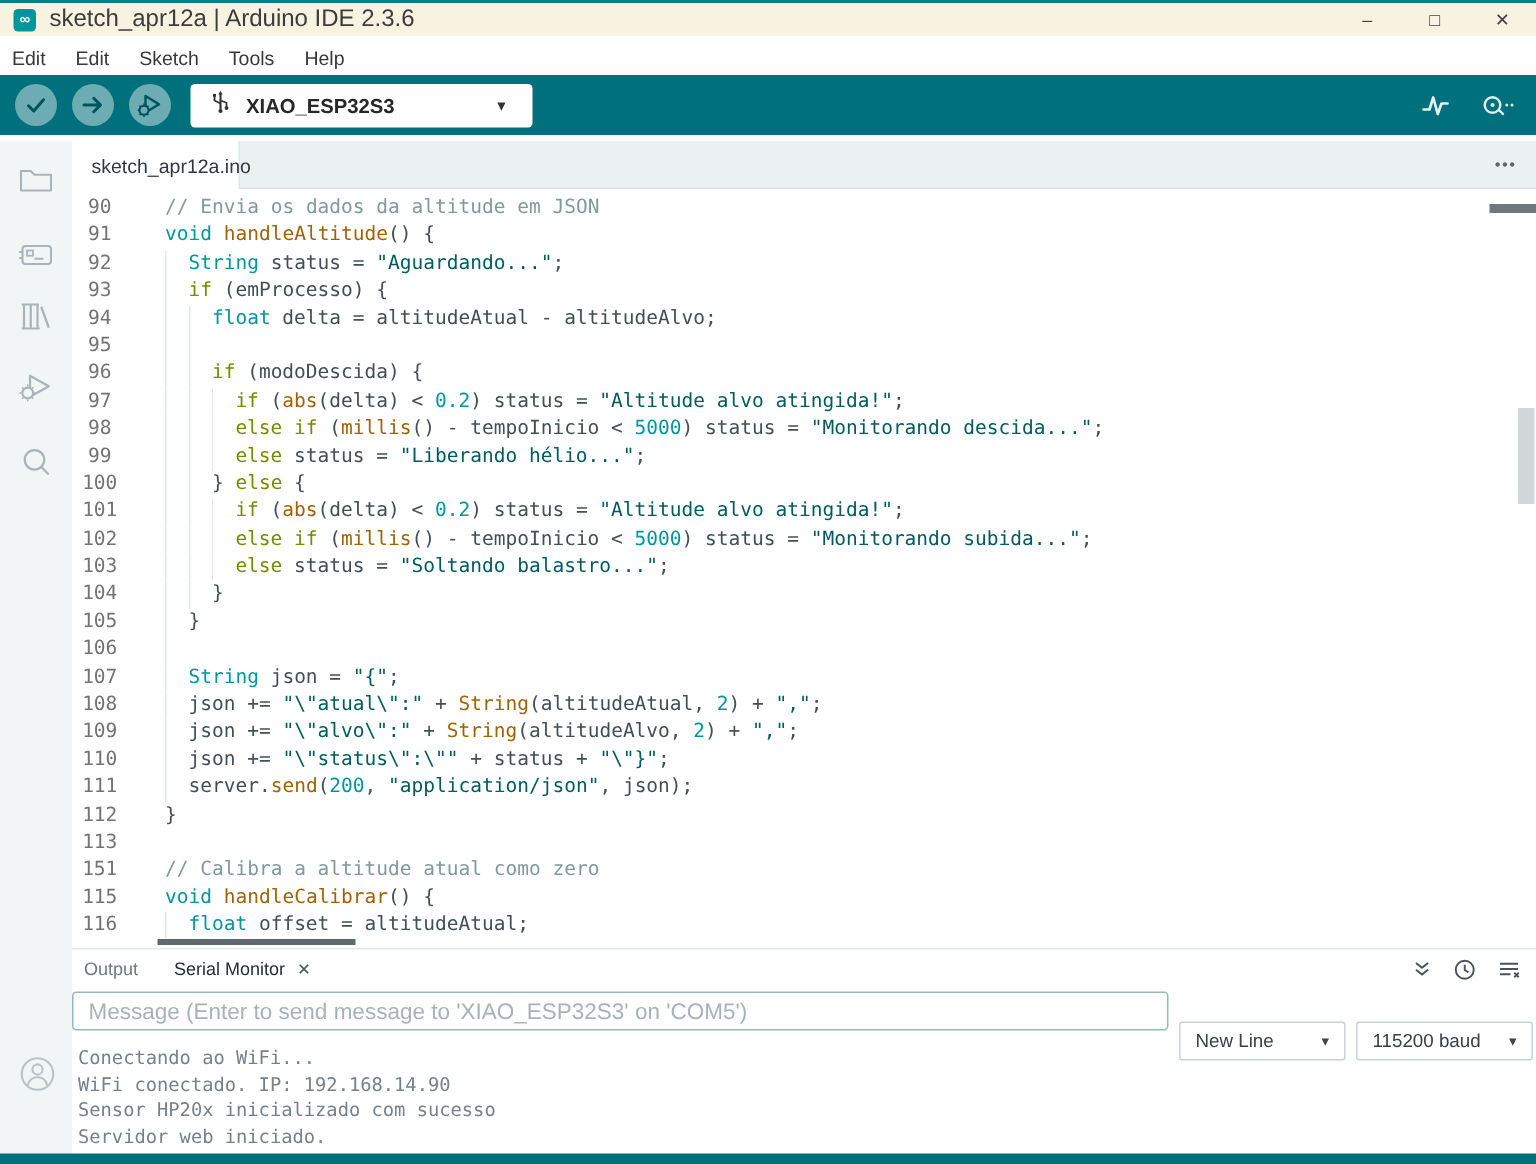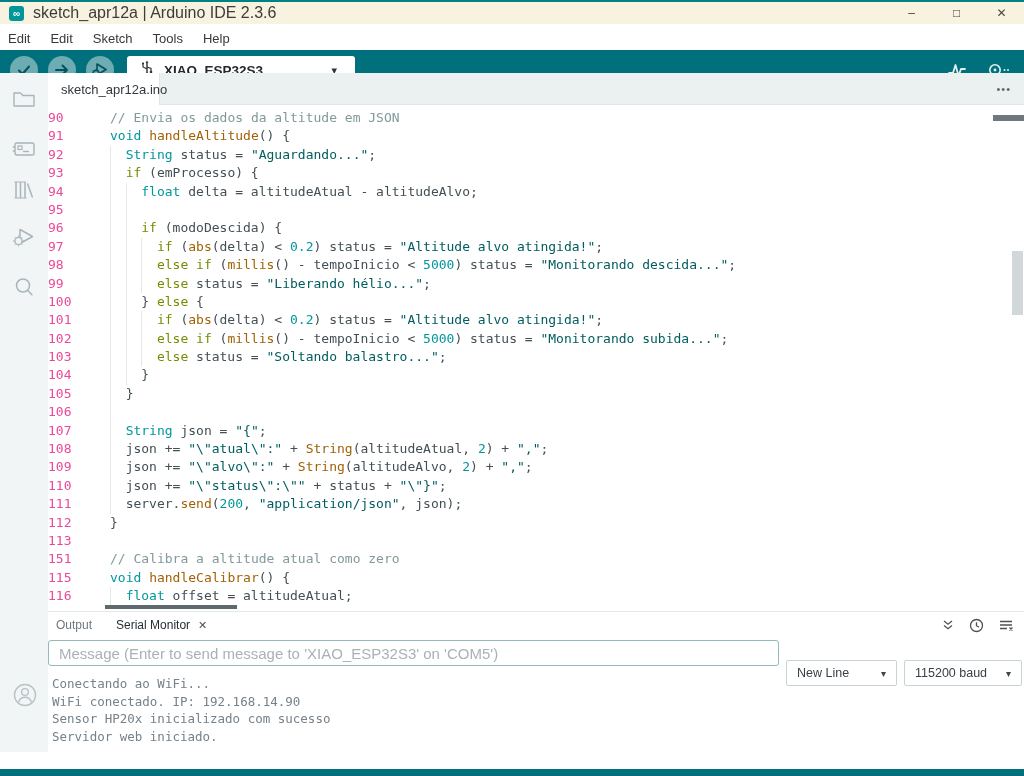--- a/index.html
+++ b/index.html
@@ -33,21 +33,21 @@
   .cbtn svg { display:block; }
   .board-select { margin-left:13px; width:228px; height:29px; background:#fff;
                   border-radius:3px; display:flex; align-items:center; cursor:pointer; }
   .board-select .usb { margin-left:13px; }
   .board-name { margin-left:10px; font-size:13.5px; font-weight:bold; color:#272727; }
   .board-caret { margin-left:auto; margin-right:18px; font-size:11px; color:#333; }
   .tool-right { margin-left:auto; display:flex; align-items:center; gap:18px; margin-right:14px; }
   .tool-right .ticon { cursor:pointer; display:flex; }
 
   
-  .workspace { position:absolute; left:0; top:73px; width:1024px; height:591px; }
+  .workspace { position:absolute; left:0; top:94px; width:1024px; height:591px; }
   .activitybar { position:absolute; left:0; top:0; width:48px; height:679px;
                  background:#f2f5f5; }
   .aicon { position:absolute; left:11px; width:26px; height:26px; cursor:pointer; }
   .main { position:absolute; left:48px; top:0; width:976px; height:679px; }
 
   
   .tabbar { position:absolute; left:0; top:0; width:976px; height:32px;
             background:#ebf0f1; border-bottom:1px solid #e0e6e7; }
   .tab { position:absolute; left:0; top:0; width:112px; height:32px; background:#fff;
          border-right:1px solid #e0e6e7; display:flex; align-items:center;
@@ -55,21 +55,21 @@
   .more-actions { position:absolute; right:13px; top:0; height:32px; display:flex;
                   align-items:center; color:#5d666a; font-size:11px; letter-spacing:1px;
                   cursor:pointer; }
 
   
   .editor { position:absolute; left:0; top:32px; width:976px; height:506px;
             background:#fff; overflow:hidden; }
   .code-lines { position:absolute; left:0; top:4px; width:100%;
                 font-family:"DejaVu Sans Mono", monospace; font-size:13px; line-height:18.4px; }
   .cline { display:flex; height:18.4px; white-space:pre; }
-  .gut { width:54px; padding-right:17px; text-align:left; color:#ec4899;
+  .gut { width:54px; padding-right:17px; text-align:center; color:#737373;
          flex:0 0 54px; }
   .code { padding-left:8px; }
   .ig { display:inline-block; width:2ch; height:18.4px; vertical-align:top;
         box-shadow:inset 1px 0 0 #e2e7e8; }
   .tk-cm { color:#82999b; }
   .tk-kw { color:#728e00; }
   .tk-ty { color:#00979c; }
   .tk-fn { color:#a16207; }
   .tk-st { color:#005c5f; }
   .tk-nu { color:#00979c; }

